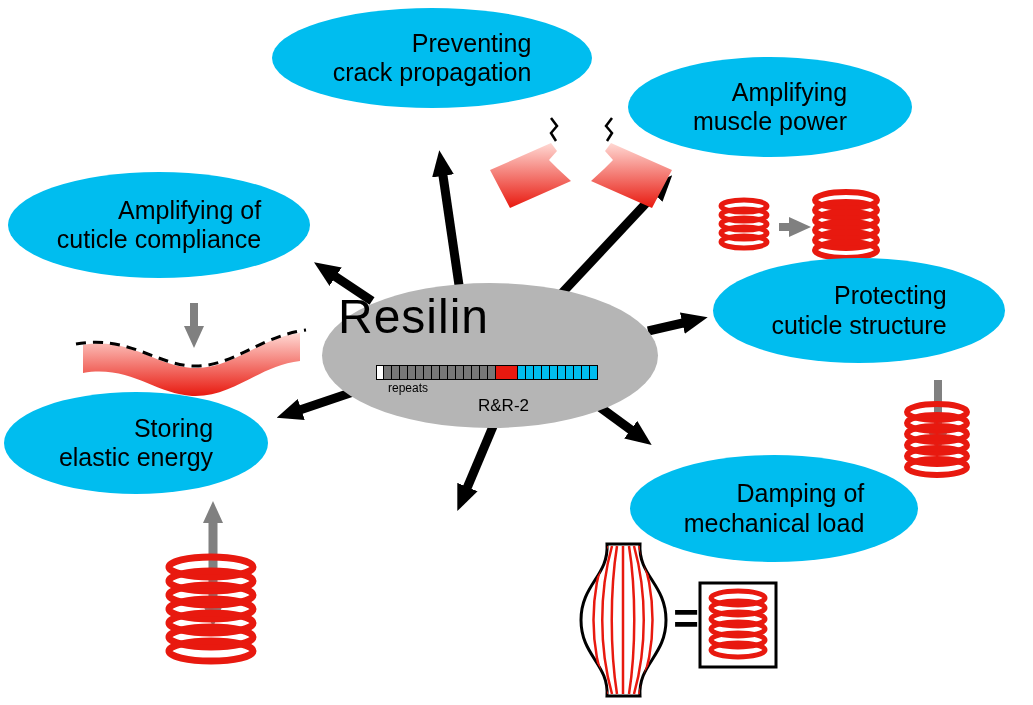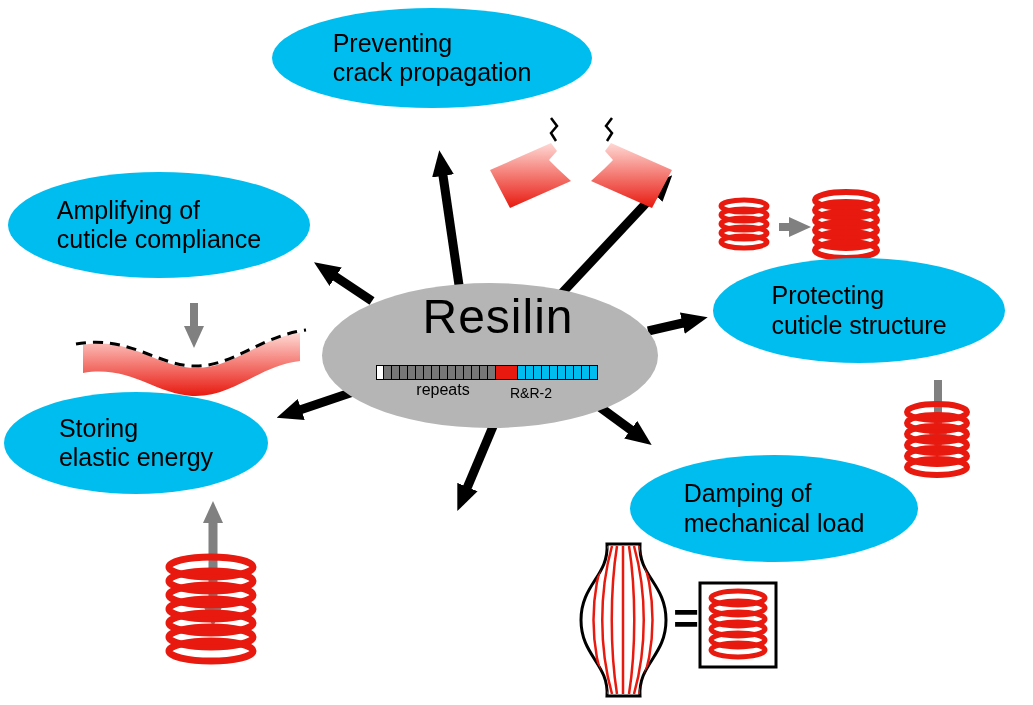--- a/index.html
+++ b/index.html
@@ -1,30 +1,30 @@
 <!DOCTYPE html>
 <html><head>
 <meta charset="utf-8">
 <style>
   html,body{margin:0;padding:0;background:#fff;font-family:"Liberation Sans",sans-serif;color:#000}
   #stage{position:relative;width:1033px;height:705px;background:#fff;overflow:hidden}
   #gfx{position:absolute;left:0;top:0;width:1033px;height:705px}
   #gfx text{font-family:"Liberation Sans",sans-serif}
-  .bubble{position:absolute;background:#00bdef;border-radius:50%;display:flex;align-items:center;justify-content:center;text-align:left;font-size:25px;line-height:1.18}
+  .bubble{position:absolute;background:#00bdef;border-radius:50%;display:flex;align-items:center;justify-content:center;text-align:right;font-size:25px;line-height:1.18}
   .bubble .bubble-label{white-space:pre-line}
   .center{position:absolute;left:322px;top:283px;width:336px;height:145px;background:#b5b5b5;border-radius:50%}
-  .resilin-title{position:absolute;top:6px;left:16px;right:0;text-align:center;font-size:48px;letter-spacing:1px}
+  .resilin-title{position:absolute;top:6px;left:16px;right:0;text-align:left;font-size:48px;letter-spacing:1px}
   .protein-bar{position:absolute;left:54px;top:82px;height:16px;white-space:nowrap;font-size:0}
   .seg{display:inline-block;box-sizing:border-box;height:15px;border:1px solid #000;margin-right:-1px;vertical-align:top}
   .s-white{width:8px;background:#fff}
   .s-gray{width:9px;background:#777}
   .s-red{width:23px;background:#e8190f}
   .s-cyan{width:9px;background:#00bdef}
-  .repeats-label{position:absolute;left:66px;top:98px;width:110px;text-align:center;font-size:16px}
-  .rr2-label{position:absolute;left:156px;top:102px;width:74px;text-align:right;font-size:14px}
+  .repeats-label{position:absolute;left:66px;top:98px;width:110px;font-size:12px}
+  .rr2-label{position:absolute;left:156px;top:113px;width:74px;text-align:left;font-size:17px}
 </style>
 </head>
 <body>
 
 <div id="stage">
 
   <svg id="gfx" viewBox="0 0 1033 705">
     <defs>
       <linearGradient id="gradRed" x1="0" y1="1" x2="0" y2="0">
         <stop offset="0" stop-color="#e8190f"></stop>
@@ -132,20 +132,24 @@
         <ellipse cx="0" cy="42" rx="27" ry="7"></ellipse>
           <ellipse cx="0" cy="52" rx="27" ry="7"></ellipse>
       </g>
     </g>
   </svg>
 
   <div class="bubble" style="left:272px;top:8px;width:320px;height:100px">
     <span class="bubble-label">Preventing
 crack propagation</span>
   </div>
+  <div class="bubble" style="left:628px;top:57px;width:284px;height:100px">
+    <span class="bubble-label">Amplifying
+muscle power</span>
+  </div>
   <div class="bubble" style="left:630px;top:455px;width:288px;height:107px">
     <span class="bubble-label">Damping of
 mechanical load</span>
   </div>
   <div class="bubble" style="left:713px;top:258px;width:292px;height:105px">
     <span class="bubble-label">Protecting
 cuticle structure</span>
   </div>
   <div class="bubble" style="left:4px;top:392px;width:264px;height:102px">
     <span class="bubble-label">Storing

